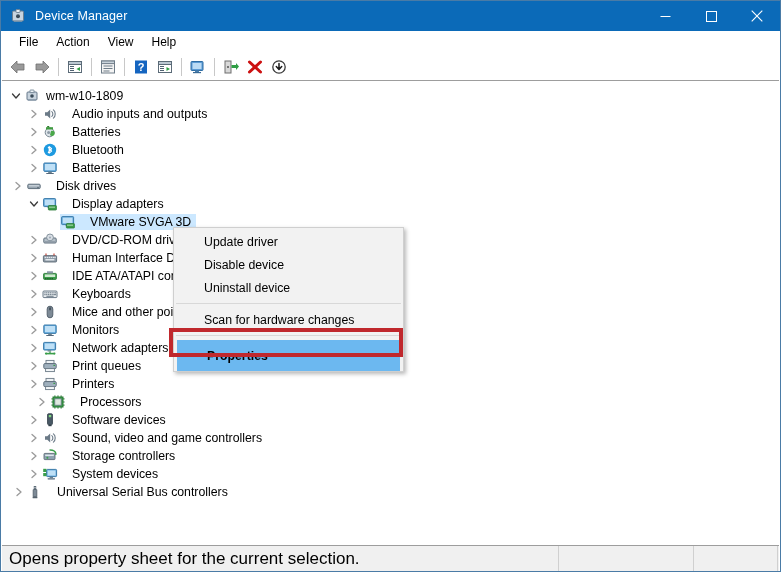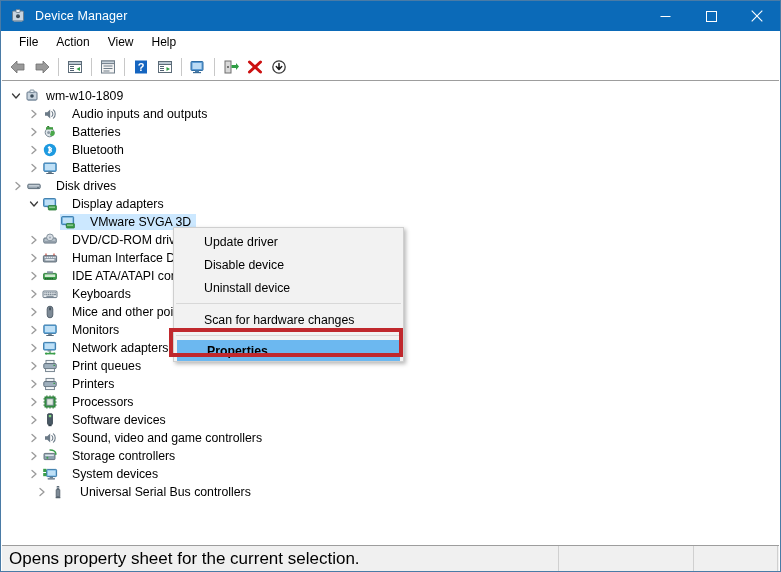--- a/index.html
+++ b/index.html
@@ -169,21 +169,21 @@
   .ctx-item.spaced { height: 23px; }
   .ctx-sep {
     height: 1px;
     background: #d8d8d8;
     margin: 4px 2px 4px 2px;
   }
   .ctx-item.highlight {
     background: #6cb8f0;
     font-weight: bold;
     margin: 0 3px;
-    height: 21px;
+    height: 31px;
   }
   .ctx-red-box {
     position: absolute;
     left: 168px; top: 327px;
     width: 234px; height: 29px;
     border: 4px solid #c0282d;
     box-sizing: border-box;
     z-index: 25;
     pointer-events: none;
   }
@@ -630,21 +630,21 @@
           <span class="sel-wrap">
             <span class="node-icon"><svg width="16" height="16" viewBox="0 0 16 16">
                 <rect x="4" y="2.4" width="8" height="3.2" fill="#eef2f5" stroke="#6b7a87" stroke-width="0.9"></rect>
                 <rect x="1.8" y="5.6" width="12.4" height="5" rx="1" fill="#9fb0bd" stroke="#5f6f7c" stroke-width="1"></rect>
                 <rect x="3.6" y="10.6" width="8.8" height="3" fill="#f4f7f9" stroke="#6b7a87" stroke-width="0.9"></rect>
                 <rect x="11.4" y="6.8" width="1.6" height="1.2" fill="#3a9e4a"></rect>
               </svg></span>
             <span class="node-label">Printers</span>
           </span>
         </div>
-        <div class="tree-row" style="padding-left:24px">
+        <div class="tree-row" style="padding-left:32px">
           <span class="chev">
             <svg width="10" height="10" viewBox="0 0 10 10">
               <path d="M3 1.5 L7 5 L3 8.5" fill="none" stroke="#9a9a9a" stroke-width="1.3" stroke-linecap="round" stroke-linejoin="round"></path>
             </svg>
           </span>
           <span class="sel-wrap">
             <span class="node-icon"><svg width="16" height="16" viewBox="0 0 16 16">
                 <rect x="3" y="3" width="10" height="10" fill="#3a9e4a" stroke="#2a7a36" stroke-width="1"></rect>
                 <rect x="4.8" y="4.8" width="6.4" height="6.4" fill="#dfe9e0" stroke="#6b7a87" stroke-width="0.8"></rect>
                 <rect x="4.4" y="1.4" width="1" height="1.6" fill="#2a7a36"></rect>
@@ -721,21 +721,21 @@
                 <rect x="4.6" y="3.4" width="10" height="7.2" rx="0.8" fill="#5ea7dd" stroke="#3b7aa8" stroke-width="1"></rect>
                 <rect x="5.6" y="4.4" width="8" height="5.2" fill="#bfe0f6"></rect>
                 <rect x="7.6" y="10.8" width="3.4" height="1.2" fill="#6d8292"></rect>
                 <rect x="5.6" y="12.2" width="7.4" height="1.2" rx="0.4" fill="#54687a"></rect>
                 <rect x="1.2" y="2.8" width="3.2" height="3.2" fill="#3a9e4a"></rect>
                 <rect x="1.2" y="7" width="3.2" height="3.2" fill="#3a9e4a"></rect>
               </svg></span>
             <span class="node-label">System devices</span>
           </span>
         </div>
-        <div class="tree-row" style="padding-left:32px">
+        <div class="tree-row" style="padding-left:9px">
           <span class="chev">
             <svg width="10" height="10" viewBox="0 0 10 10">
               <path d="M3 1.5 L7 5 L3 8.5" fill="none" stroke="#9a9a9a" stroke-width="1.3" stroke-linecap="round" stroke-linejoin="round"></path>
             </svg>
           </span>
           <span class="sel-wrap">
             <span class="node-icon"><svg width="16" height="16" viewBox="0 0 16 16">
                 <rect x="6.2" y="5.4" width="3.6" height="7.4" rx="0.5" fill="#7d8a96" stroke="#56636e" stroke-width="0.9"></rect>
                 <rect x="6.8" y="2" width="2.4" height="3.6" rx="0.4" fill="#4a5a66"></rect>
                 <rect x="7.3" y="2.8" width="0.6" height="1.6" fill="#d8dee4"></rect>

